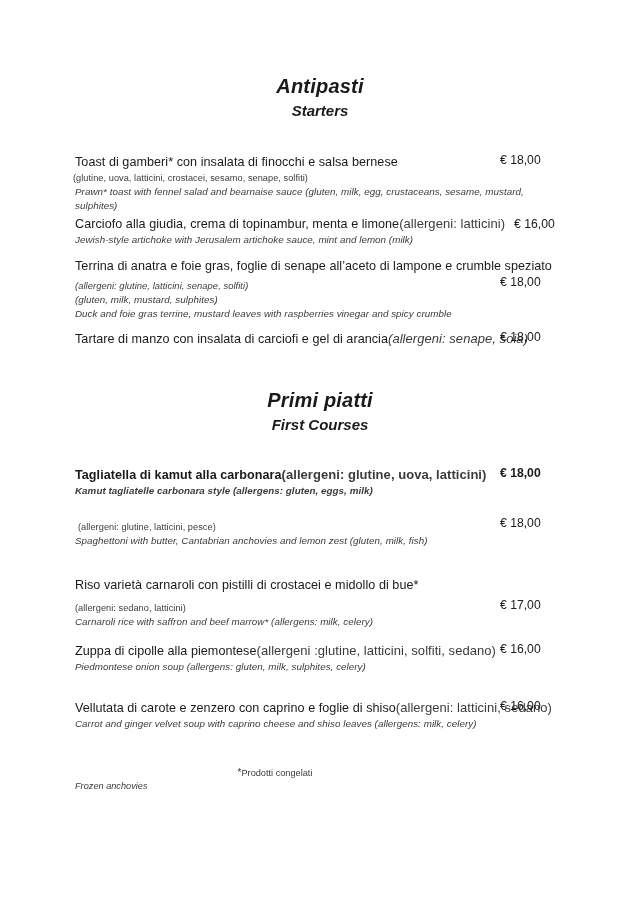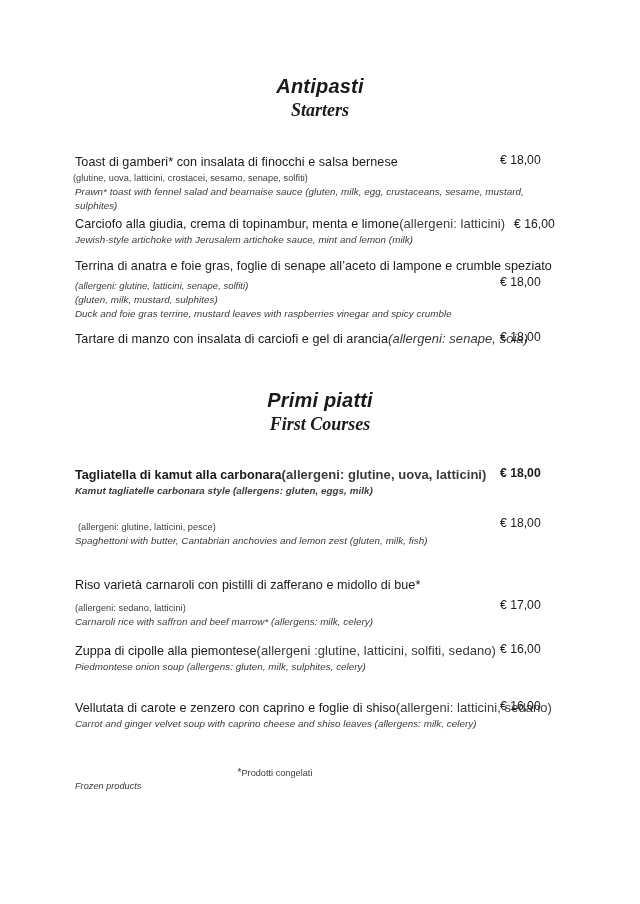--- a/index.html
+++ b/index.html
@@ -32,24 +32,23 @@
     font-style: italic;
   }
   .section-heading .title-it {
     display: block;
     font-size: 20px;
     letter-spacing: 0.2px;
     line-height: 24px;
   }
   .section-heading .title-en {
     display: block;
-    font-size: 18px;
+    font-size: 15px;
     line-height: 19px;
     margin-top: 3px;
-    font-family: Liberation Serif, serif;
   }
 
   #heading-antipasti { position: absolute; left: 0; right: 0; top: 60px; }
   #heading-primi     { position: absolute; left: 0; right: 0; top: 374px; }
 
   
   .item {
     position: absolute;
     left: 75px;
     width: 490px;
@@ -209,21 +208,21 @@
   <div class="item" style="top: 502px;">
     <div class="line">
       <span class="alg indent-pos">(allergeni: glutine, latticini, pesce)</span>
       <span class="price price-on-alg">€ 18,00</span>
     </div>
     <div class="en">Spaghettoni with butter, Cantabrian anchovies and lemon zest (gluten, milk, fish)</div>
   </div>
 
   <div class="item" style="top: 561px;">
     <div class="line">
-      <span class="name">Riso varietà carnaroli con pistilli di zafferano e midollo di bue*</span>
+      <span class="name">Riso varietà carnaroli con pistilli di crostacei e midollo di bue*</span>
     </div>
     <div class="line" style="margin-top:3px;">
       <span class="alg">(allergeni: sedano, latticini)</span>
       <span class="price price-on-alg" style="top:1px;">€ 17,00</span>
     </div>
     <div class="en">Carnaroli rice with saffron and beef marrow* (allergens: milk, celery)</div>
   </div>
 
   <div class="item" style="top: 627px;">
     <div class="line">
@@ -236,16 +235,16 @@
   <div class="item" style="top: 684px;">
     <div class="line">
       <span class="name">Vellutata di carote e zenzero con caprino e foglie di shiso</span><span class="alg-inline">(allergeni: latticini, sedano)</span>
       <span class="price">€ 16,00</span>
     </div>
     <div class="en">Carrot and ginger velvet soup with caprino cheese and shiso leaves (allergens: milk, celery)</div>
   </div>
 
   <div id="footnote">
     <div class="fn-it"><span class="star">*</span><span>Prodotti congelati</span></div>
-    <div class="fn-en">Frozen products</div>
+    <div class="fn-en">Frozen anchovies</div>
   </div>
 
 </div>
 
 </body></html>

